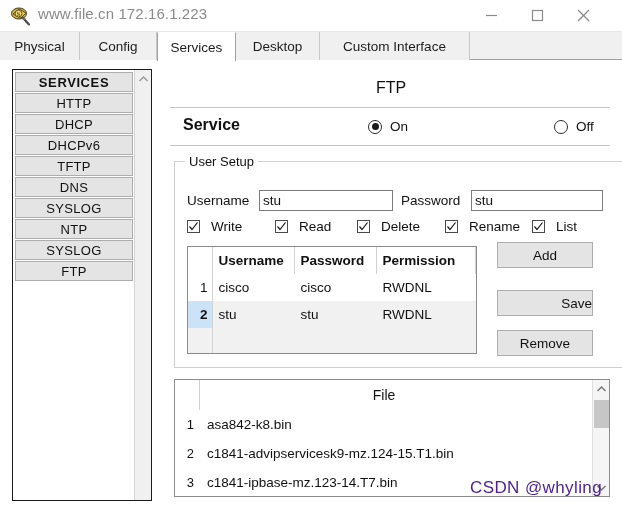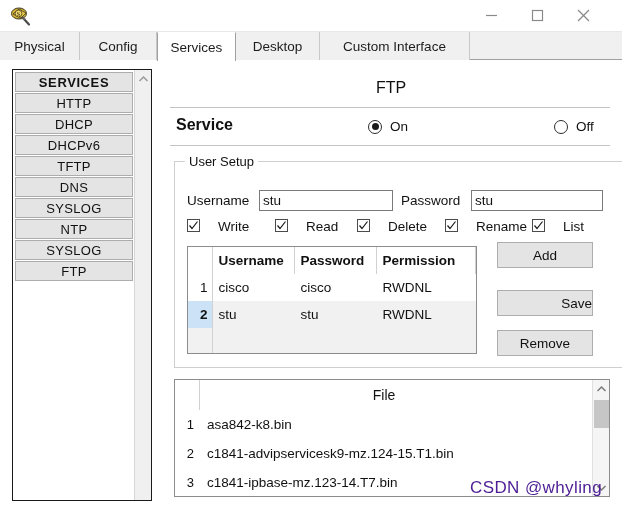--- a/index.html
+++ b/index.html
@@ -96,21 +96,21 @@
 
   #page-title {
     position: absolute; left: 0; top: 10px; width: 446px;
     text-align: center; font-size: 16px; color: #111;
   }
   #rule-top {
     position: absolute; left: 2px; top: 38px; width: 440px; height: 1px;
     background: #c4c4c4;
   }
   #service-label {
-    position: absolute; left: 8px; top: 47px;
+    position: absolute; left: 15px; top: 47px;
     font-size: 16px; font-weight: bold; color: #111;
   }
   .radio-group {
     position: absolute; top: 50px;
     display: flex; align-items: center; gap: 8px;
     font-size: 13.5px; color: #111;
   }
   #radio-on  { left: 200px; }
   #radio-off { left: 386px; }
   .radio {
@@ -147,21 +147,21 @@
   }
   #lbl-username { left: 12px; top: 31px; }
   #in-username  { left: 84px; top: 28px; width: 134px; }
   #lbl-password { left: 226px; top: 31px; }
   #in-password  { left: 296px; top: 28px; width: 132px; }
 
   #perm-row {
     position: absolute; left: 12px; top: 57px; width: 420px; height: 20px;
   }
   .cbx-item {
-    position: absolute; top: 0; display: flex; align-items: flex-start; gap: 18px;
+    position: absolute; top: 0; display: flex; align-items: center; gap: 11px;
     font-size: 13.5px; color: #111; white-space: nowrap;
   }
   .cbx {
     width: 13px; height: 13px;
     border: 1px solid #4a4a4a; background: #fff;
     display: flex; align-items: center; justify-content: center;
   }
 
   
   #user-table {
@@ -246,20 +246,21 @@
   <div id="app-icon">
     <svg width="22" height="20" viewBox="0 0 22 20">
       <ellipse cx="9" cy="7.5" rx="7.5" ry="5.5" fill="#d9b23a" stroke="#3a3a1e" stroke-width="1"></ellipse>
       <path d="M3 8 L9 3 L16 7 L11 12 Z" fill="#e8c84c" stroke="#3a3a1e" stroke-width="0.8"></path>
       <circle cx="8.5" cy="7.5" r="3.4" fill="#f2dd74" stroke="#5b4a15" stroke-width="0.9"></circle>
       <text x="8.5" y="10.4" font-size="6.2" font-family="'Liberation Serif',serif" font-weight="bold" fill="#4a3c10" text-anchor="middle">S</text>
       <line x1="12.6" y1="11.4" x2="19" y2="18.4" stroke="#4a4a4a" stroke-width="2.2" stroke-linecap="round"></line>
       <circle cx="14" cy="12.8" r="1.4" fill="#6b6b6b"></circle>
     </svg>
   </div>
+  <div id="title-text">www.file.cn 172.16.1.223</div>
 
   <div class="wbtn" id="btn-min">
     <svg width="13" height="13" viewBox="0 0 13 13">
         <line x1="1" y1="6.5" x2="12" y2="6.5" stroke="#8a8a8a" stroke-width="1.2"></line>
       </svg>
   </div>
   <div class="wbtn" id="btn-max">
     <svg width="13" height="13" viewBox="0 0 13 13">
         <rect x="1.5" y="1.5" width="10" height="10" fill="none" stroke="#8a8a8a" stroke-width="1.2"></rect>
       </svg>

